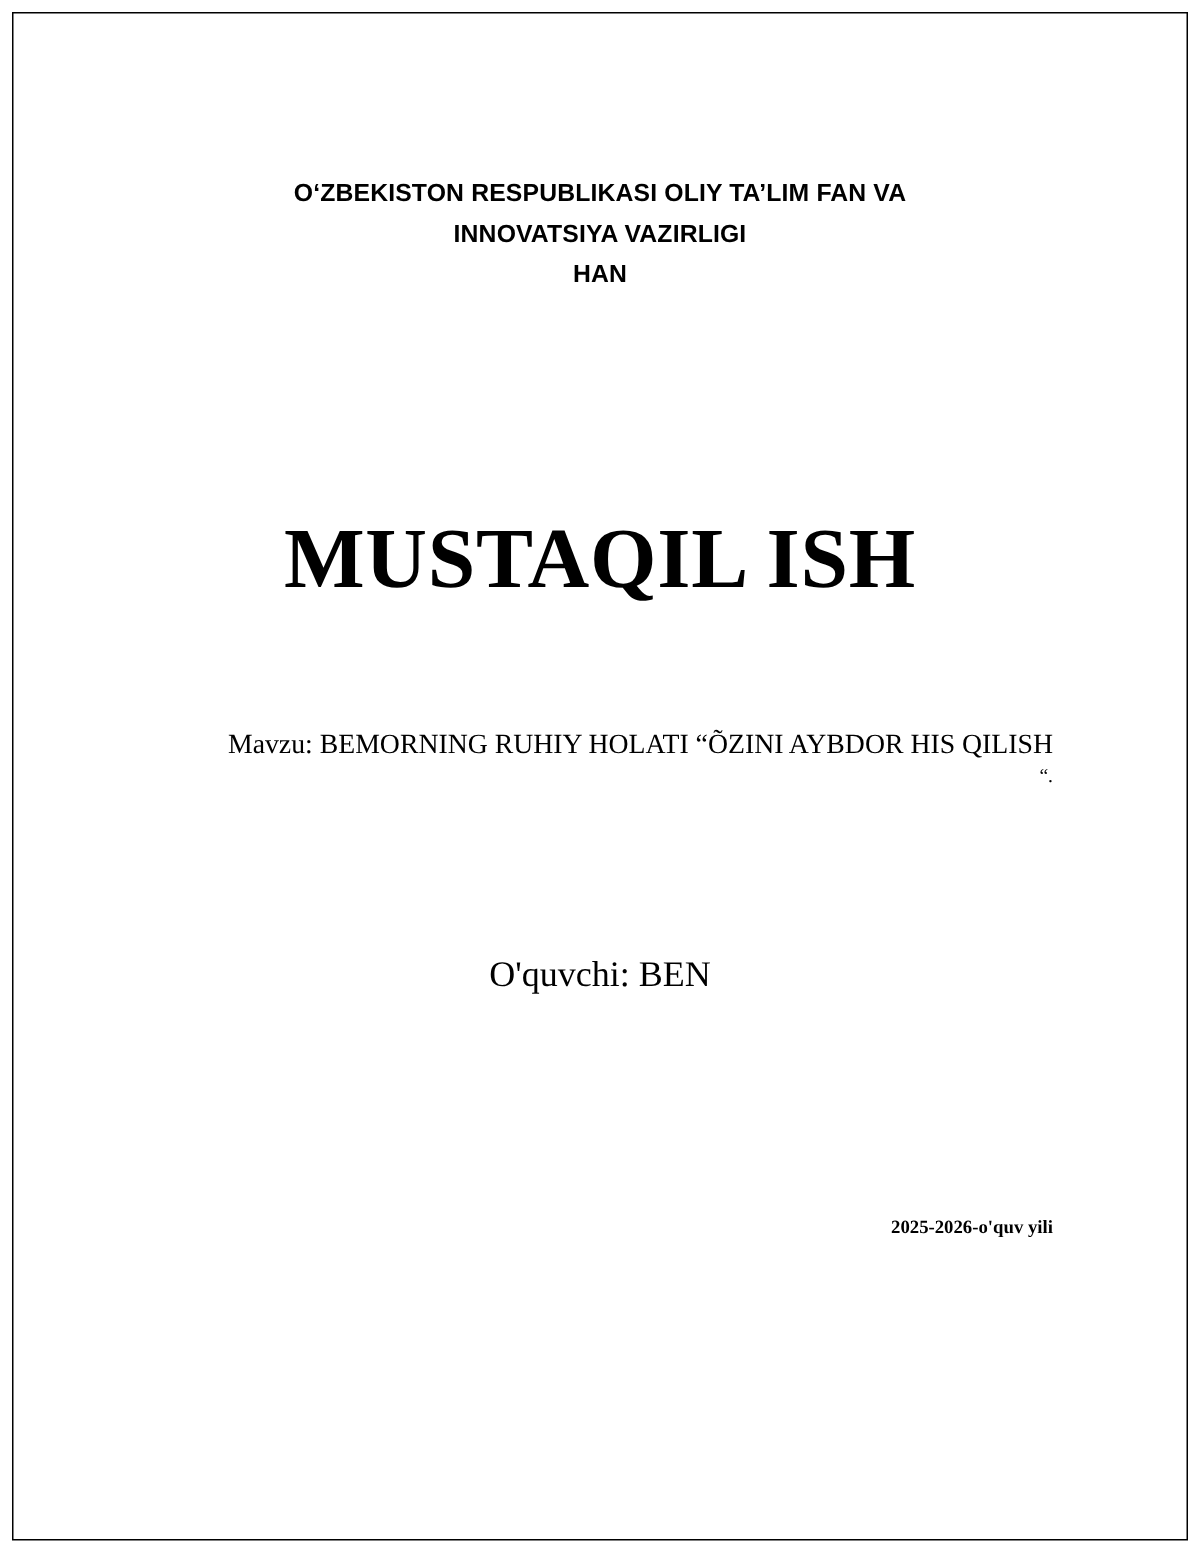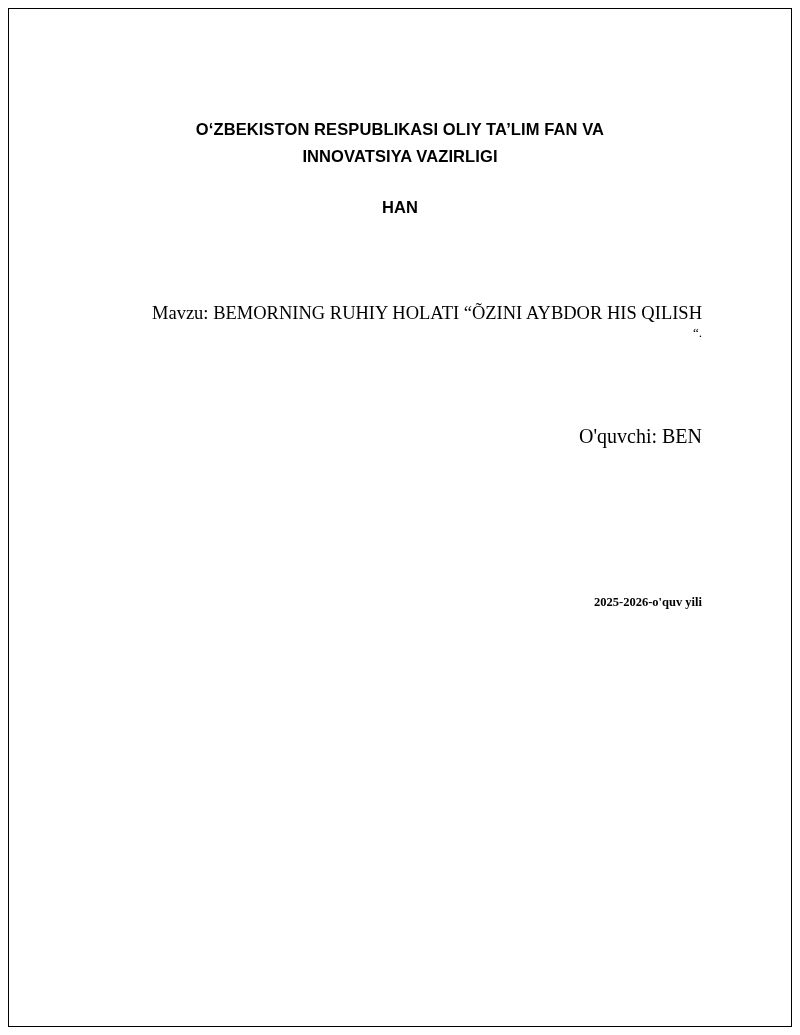--- a/index.html
+++ b/index.html
@@ -43,21 +43,20 @@
   .header-block {
     margin-top: 108px;
     text-align: center;
   }
   .header-line {
     font-family: "Liberation Sans", sans-serif;
     font-weight: bold;
     font-size: 16.5px;
     line-height: 27px;
     letter-spacing: 0.1px;
-    margin-top: 24px;
   }
   .org-line {
     
     display: block;
     width: 520px;
     margin: 0 auto;
   }
   .title {
     margin-top: 145px;
     text-align: center;
@@ -72,23 +71,23 @@
     text-align: right;
     font-size: 18.5px;
     line-height: 25px;
   }
   .subject-quote {
     display: block;
     font-size: 13px;
     line-height: 14px;
   }
   .student {
-    margin-top: 85px;
-    text-align: right;
-    font-size: 20px;
+    margin-top: 113px;
+    text-align: center;
+    font-size: 24px;
   }
   .year {
     margin-top: 147px;
     text-align: right;
     font-family: "Liberation Serif", serif;
     font-weight: bold;
     font-size: 12.5px;
   }
 </style>
 </head>
@@ -98,20 +97,21 @@
 
   <div class="page-border"></div>
 
   <div class="content">
 
     <div class="header-block">
       <div class="header-line org-line">O‘ZBEKISTON RESPUBLIKASI OLIY TA’LIM FAN VA INNOVATSIYA VAZIRLIGI</div>
       <div class="header-line">HAN</div>
     </div>
 
+    <div class="title">MUSTAQIL ISH</div>
 
     <div class="subject">
       <span>Mavzu: BEMORNING RUHIY HOLATI “ÕZINI AYBDOR HIS QILISH</span>
       <span class="subject-quote">“.</span>
     </div>
 
     <div class="student">O'quvchi: BEN</div>
 
     <div class="year">2025-2026-o'quv yili</div>
 

